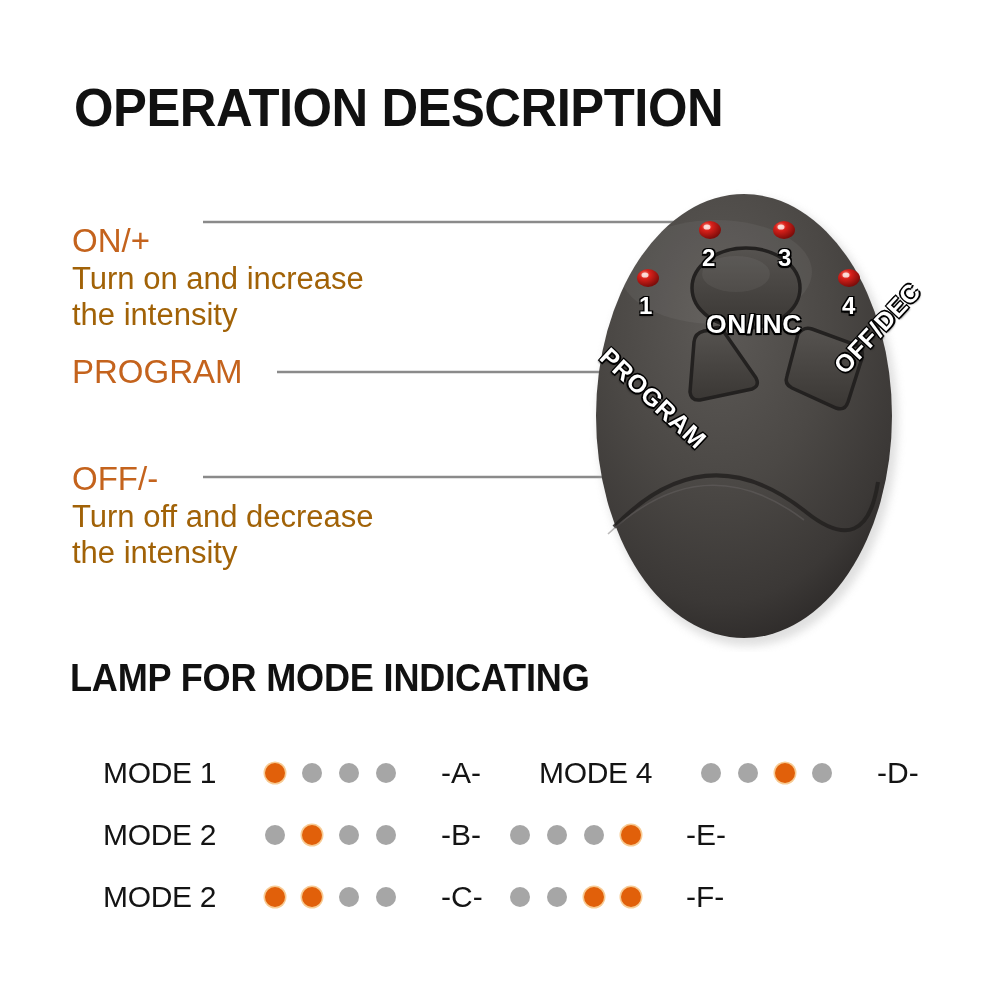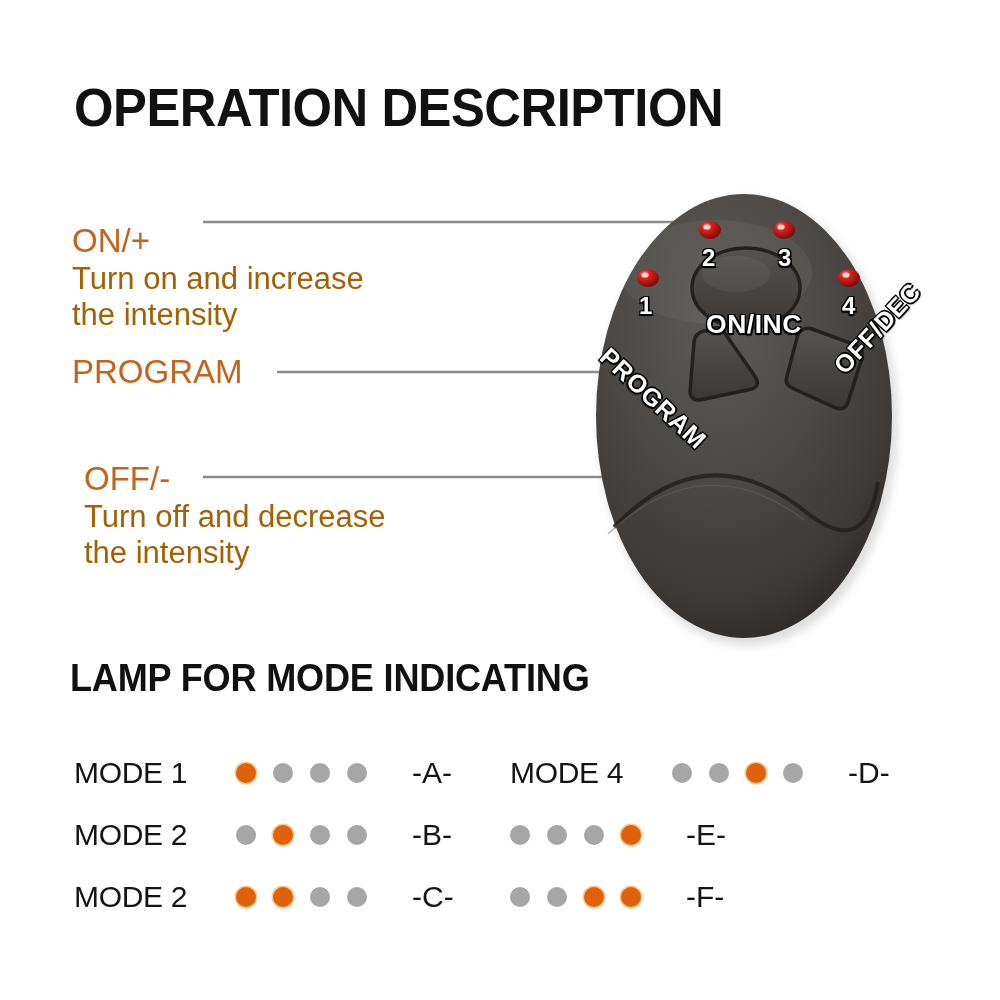--- a/index.html
+++ b/index.html
@@ -52,21 +52,21 @@
   }
   .callout .ct-desc {
     font-size: 31px;
     color: #a16207;
     line-height: 1.18;
     margin-top: 2px;
     white-space: pre-line;
   }
   #callout-on    { left: 72px; top: 198px; margin-top: 26px; }
   #callout-prog  { left: 72px; top: 355px; }
-  #callout-off   { left: 84px; top: 462px; }
+  #callout-off   { left: 72px; top: 462px; }
 
   
   .leader-svg {
     position: absolute;
     left: 0; top: 0;
     width: 1000px; height: 1000px;
     pointer-events: none;
   }
 
   
@@ -136,20 +136,21 @@
     height: 62px;
     display: flex;
     align-items: center;
   }
   .mode-name {
     font-size: 30px;
     color: #141414;
     letter-spacing: -0.3px;
     width: 162px;
     white-space: nowrap;
+    margin-left: 29px;
   }
   .dots {
     display: flex;
     align-items: center;
     gap: 17px;
     width: 150px;
   }
   .dot {
     width: 20px;
     height: 20px;

